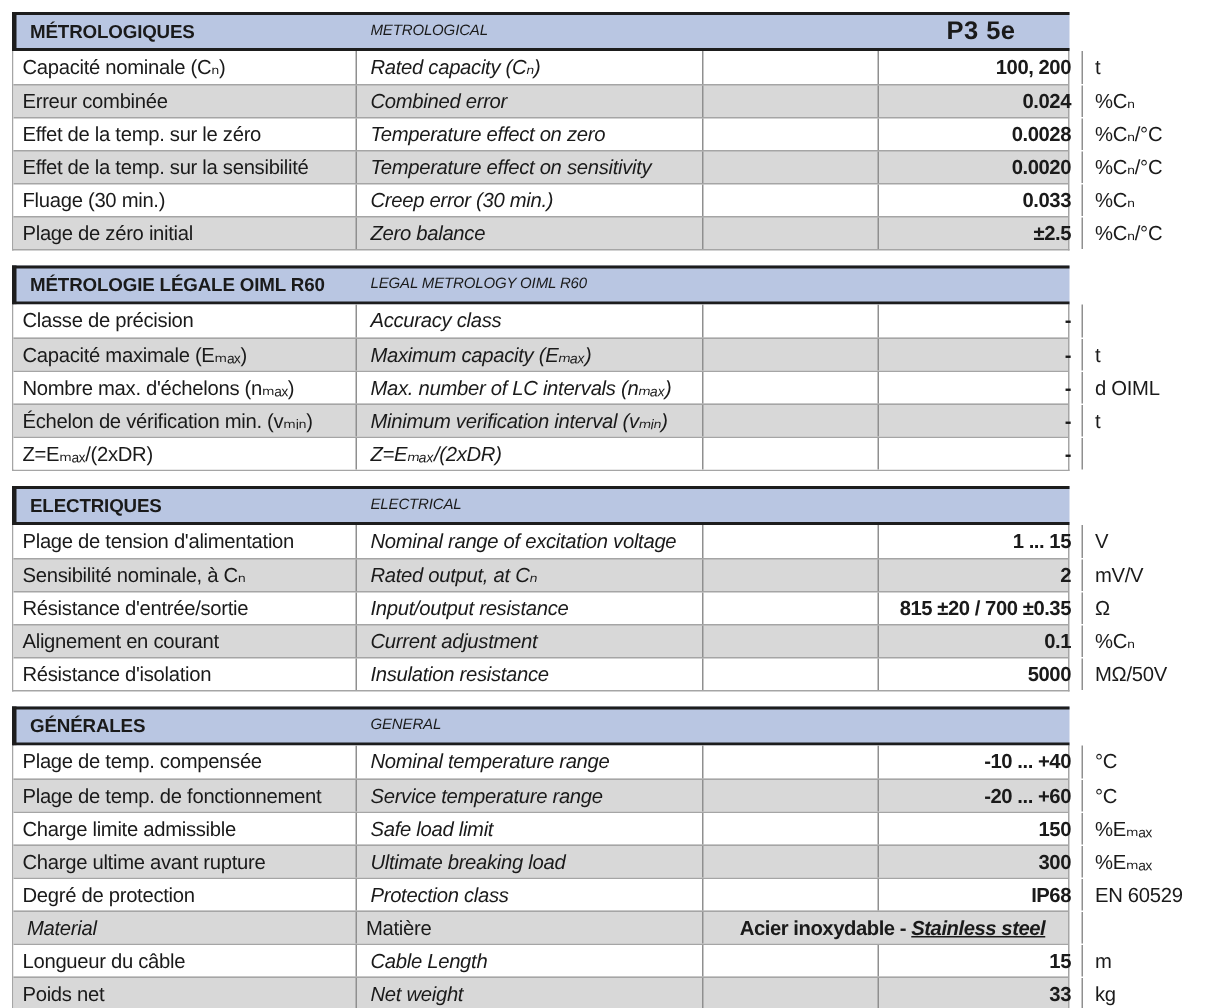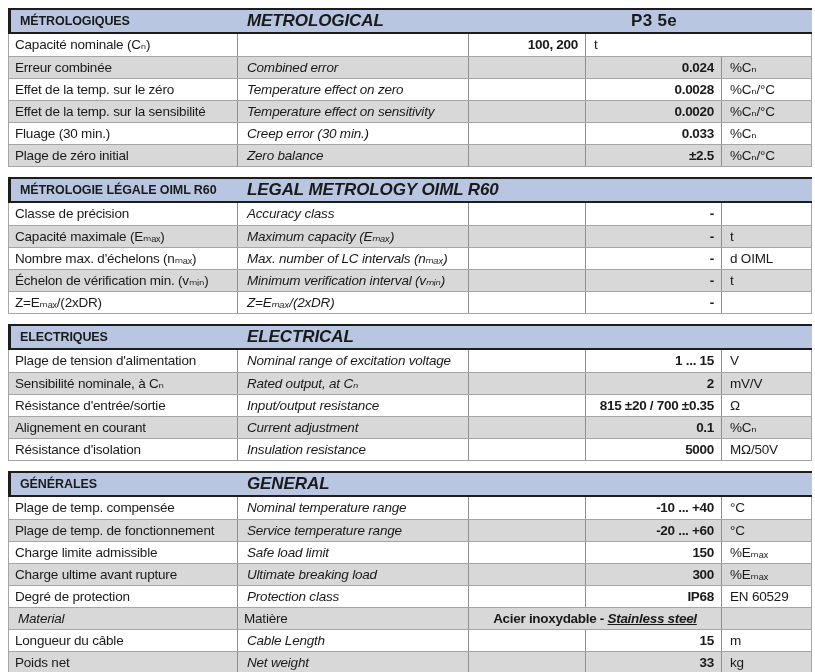--- a/index.html
+++ b/index.html
@@ -11,35 +11,35 @@
     --text:#1a1a1a;
   }
   html,body{margin:0;padding:0;background:#ffffff;}
   body{
     width:815px;height:672px;overflow:hidden;
     font-family:"Liberation Sans","DejaVu Sans",sans-serif;
     color:var(--text);
     -webkit-font-smoothing:antialiased;
   }
   .page{margin:8px 0 0 8px;width:804px;}
-  .section{width:804px;}
+  .section{width:705px;}
   .section + .section{margin-top:10px;}
 
   .sec-header{
     display:grid;
     grid-template-columns:227px 231px 117px 136px 88px;
     background:var(--header-bg);
     border-top:2px solid var(--border-dark);
     border-bottom:2px solid var(--border-dark);
     border-left:3px solid var(--border-dark);
     height:22px;line-height:22px;
     box-sizing:content-box;
   }
   .h-fr{font-weight:bold;font-size:12.5px;padding-left:9px;letter-spacing:-0.1px;white-space:nowrap;}
-  .h-en{font-weight:bold;font-style:italic;font-size:17px;padding-left:9px;letter-spacing:-0.1px;white-space:nowrap;}
+  .h-en{font-weight:normal;font-style:italic;font-size:10px;padding-left:9px;letter-spacing:-0.1px;white-space:nowrap;}
   .h-model{grid-column:4;text-align:center;font-weight:bold;font-size:17px;letter-spacing:0.3px;}
 
   .rows{
     border-left:1px solid var(--border-light);
     border-right:1px solid var(--border-light);
     border-bottom:1px solid var(--border-light);
   }
   .row{
     display:grid;
     grid-template-columns:229px 231px 117px 136px 89px;
@@ -69,20 +69,21 @@
   <div id="spec-table">
       <div class="section">
         <div class="sec-header">
           <span class="h-fr">MÉTROLOGIQUES</span>
           <span class="h-en">METROLOGICAL</span>
           <span class="h-model">P3 5e</span>
         </div>
         <div class="rows">
           <div class="row">
             <span class="cell c1">Capacité nominale (Cₙ)</span>
+            <span class="cell c2">Rated capacity (Cₙ)</span>
             <span class="cell c3"></span>
             <span class="cell c4">100, 200</span>
             <span class="cell c5">t</span>
           </div>
           <div class="row striped">
             <span class="cell c1">Erreur combinée</span>
             <span class="cell c2">Combined error</span>
             <span class="cell c3"></span>
             <span class="cell c4">0.024</span>
             <span class="cell c5">%Cₙ</span>

